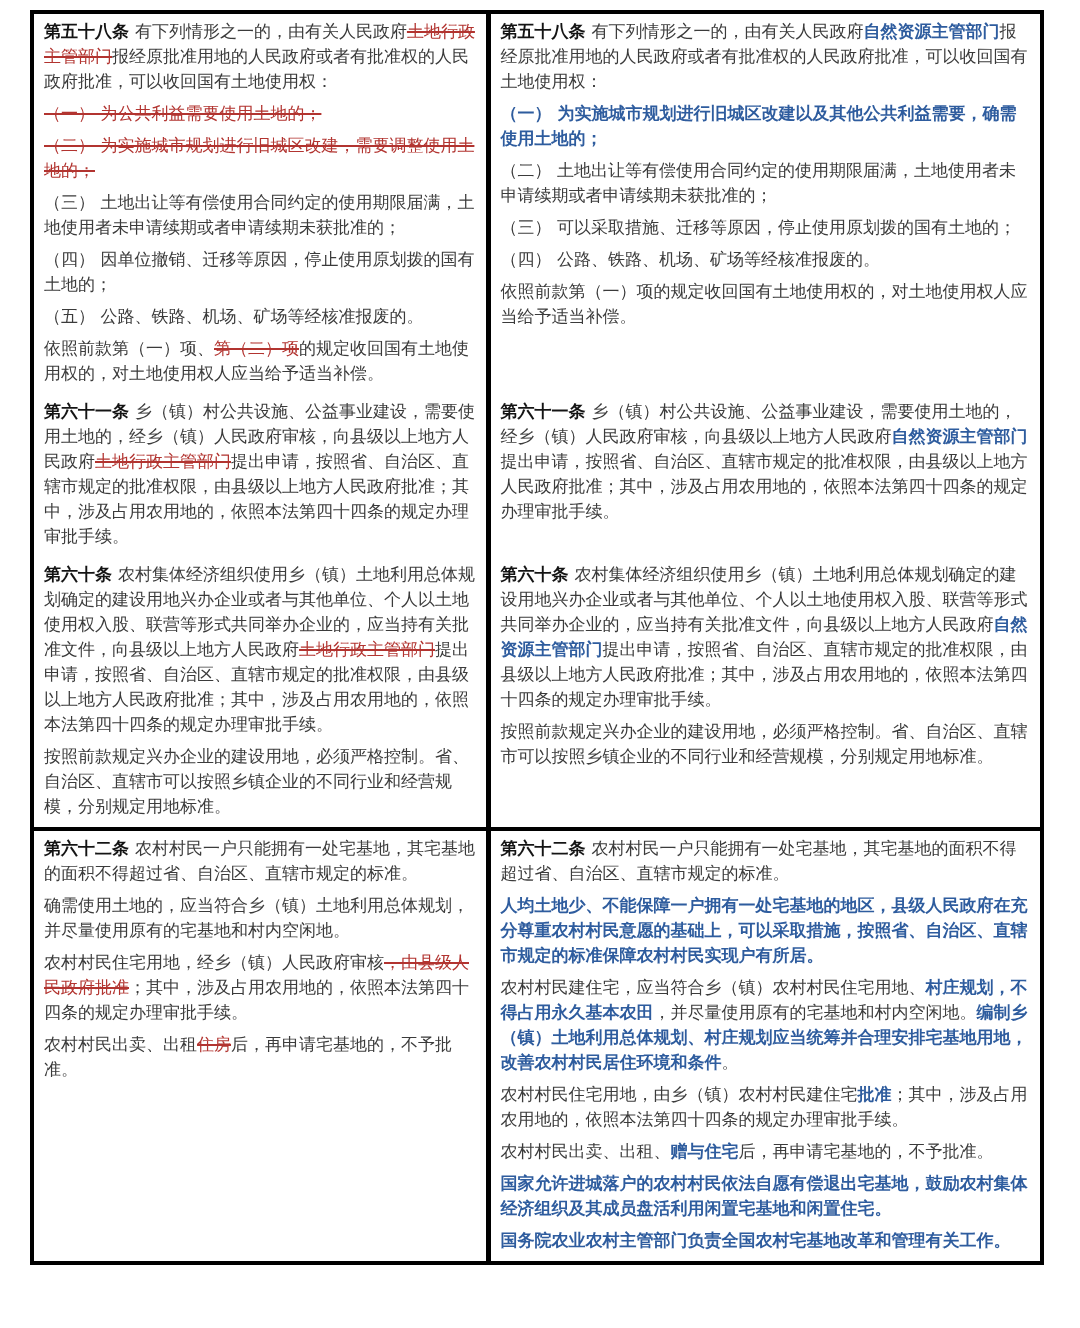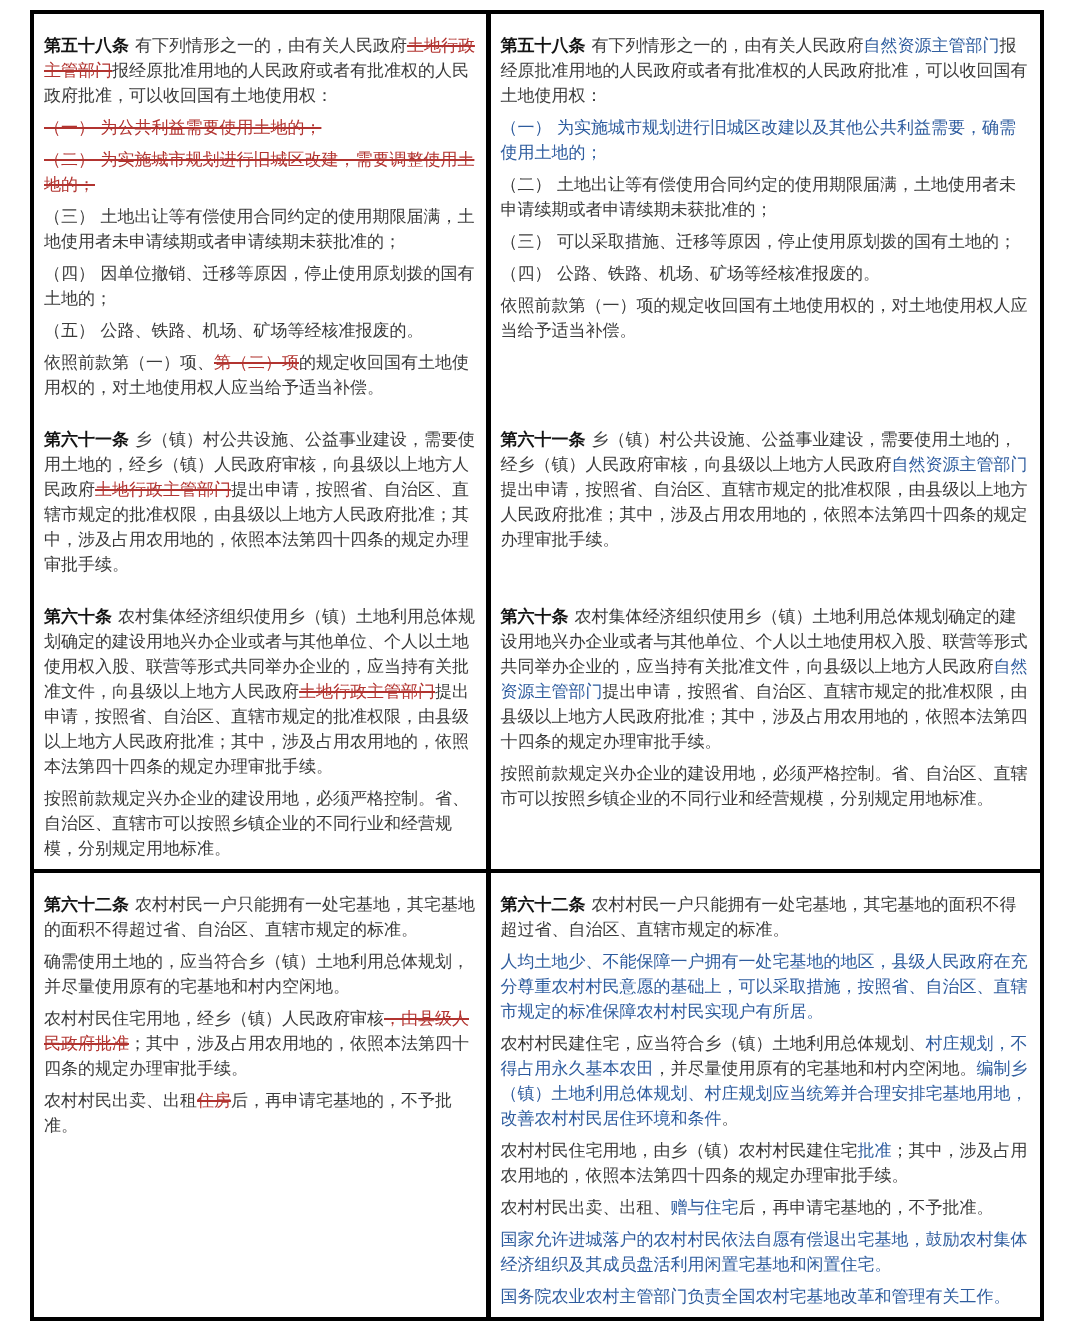--- a/index.html
+++ b/index.html
@@ -38,30 +38,30 @@
     color:var(--body-text);
     word-break:break-all;
   }
   td.cell.new{
     border-left:5px solid var(--border);
   }
   tr.divider td.cell{
     border-top:4px solid var(--border);
   }
   .para{margin:7px 0 0 0;}
-  .para.first{margin-top:17px;}
+  .para.first{margin-top:3px;}
   .para.gap{}
   .run.r-n{color:var(--body-text);}
   .run.r-b{color:var(--label);font-weight:bold;}
   .run.r-d{
     color:var(--deleted);
     text-decoration:line-through;
     text-decoration-thickness:2px;
   }
-  .run.r-i{color:var(--inserted);font-weight:normal;}
+  .run.r-i{color:var(--inserted);font-weight:bold;}
 </style>
 </head>
 <body>
 
 <div class="page">
   <table class="compare">
     <colgroup>
       <col class="old-col">
       <col class="new-col">
     </colgroup>
@@ -106,21 +106,21 @@
         <tr class="divider">
           <td class="cell old">
             <p class="para first"><span class="run r-b">第六十二条 </span><span class="run r-n">农村村民一户只能拥有一处宅基地，其宅基地的面积不得超过省、自治区、直辖市规定的标准。</span></p>
             <p class="para"><span class="run r-n">确需使用土地的，应当符合乡（镇）土地利用总体规划，并尽量使用原有的宅基地和村内空闲地。</span></p>
             <p class="para gap"><span class="run r-n">农村村民住宅用地，经乡（镇）人民政府审核</span><span class="run r-d">，由县级人民政府批准</span><span class="run r-n">；其中，涉及占用农用地的，依照本法第四十四条的规定办理审批手续。</span></p>
             <p class="para gap"><span class="run r-n">农村村民出卖、出租</span><span class="run r-d">住房</span><span class="run r-n">后，再申请宅基地的，不予批准。</span></p>
           </td>
           <td class="cell new">
             <p class="para first"><span class="run r-b">第六十二条 </span><span class="run r-n">农村村民一户只能拥有一处宅基地，其宅基地的面积不得超过省、自治区、直辖市规定的标准。</span></p>
             <p class="para"><span class="run r-i">人均土地少、不能保障一户拥有一处宅基地的地区，县级人民政府在充分尊重农村村民意愿的基础上，可以采取措施，按照省、自治区、直辖市规定的标准保障农村村民实现户有所居。</span></p>
-            <p class="para gap"><span class="run r-n">农村村民建住宅，应当符合乡（镇）土地利用总体规划、</span><span class="run r-i">村庄规划，不得占用永久基本农田</span><span class="run r-n">，并尽量使用原有的宅基地和村内空闲地。</span><span class="run r-i">编制乡（镇）土地利用总体规划、村庄规划应当统筹并合理安排宅基地用地，改善农村村民居住环境和条件</span><span class="run r-n">。</span></p>
+            <p class="para gap"><span class="run r-n">农村村民建住宅，应当符合乡（镇）农村村民住宅用地、</span><span class="run r-i">村庄规划，不得占用永久基本农田</span><span class="run r-n">，并尽量使用原有的宅基地和村内空闲地。</span><span class="run r-i">编制乡（镇）土地利用总体规划、村庄规划应当统筹并合理安排宅基地用地，改善农村村民居住环境和条件</span><span class="run r-n">。</span></p>
             <p class="para"><span class="run r-n">农村村民住宅用地，由乡（镇）农村村民建住宅</span><span class="run r-i">批准</span><span class="run r-n">；其中，涉及占用农用地的，依照本法第四十四条的规定办理审批手续。</span></p>
             <p class="para"><span class="run r-n">农村村民出卖、出租、</span><span class="run r-i">赠与住宅</span><span class="run r-n">后，再申请宅基地的，不予批准。</span></p>
             <p class="para gap"><span class="run r-i">国家允许进城落户的农村村民依法自愿有偿退出宅基地，鼓励农村集体经济组织及其成员盘活利用闲置宅基地和闲置住宅。</span></p>
             <p class="para"><span class="run r-i">国务院农业农村主管部门负责全国农村宅基地改革和管理有关工作。</span></p>
           </td>
         </tr>
       </tbody>
   </table>
 </div>
 

